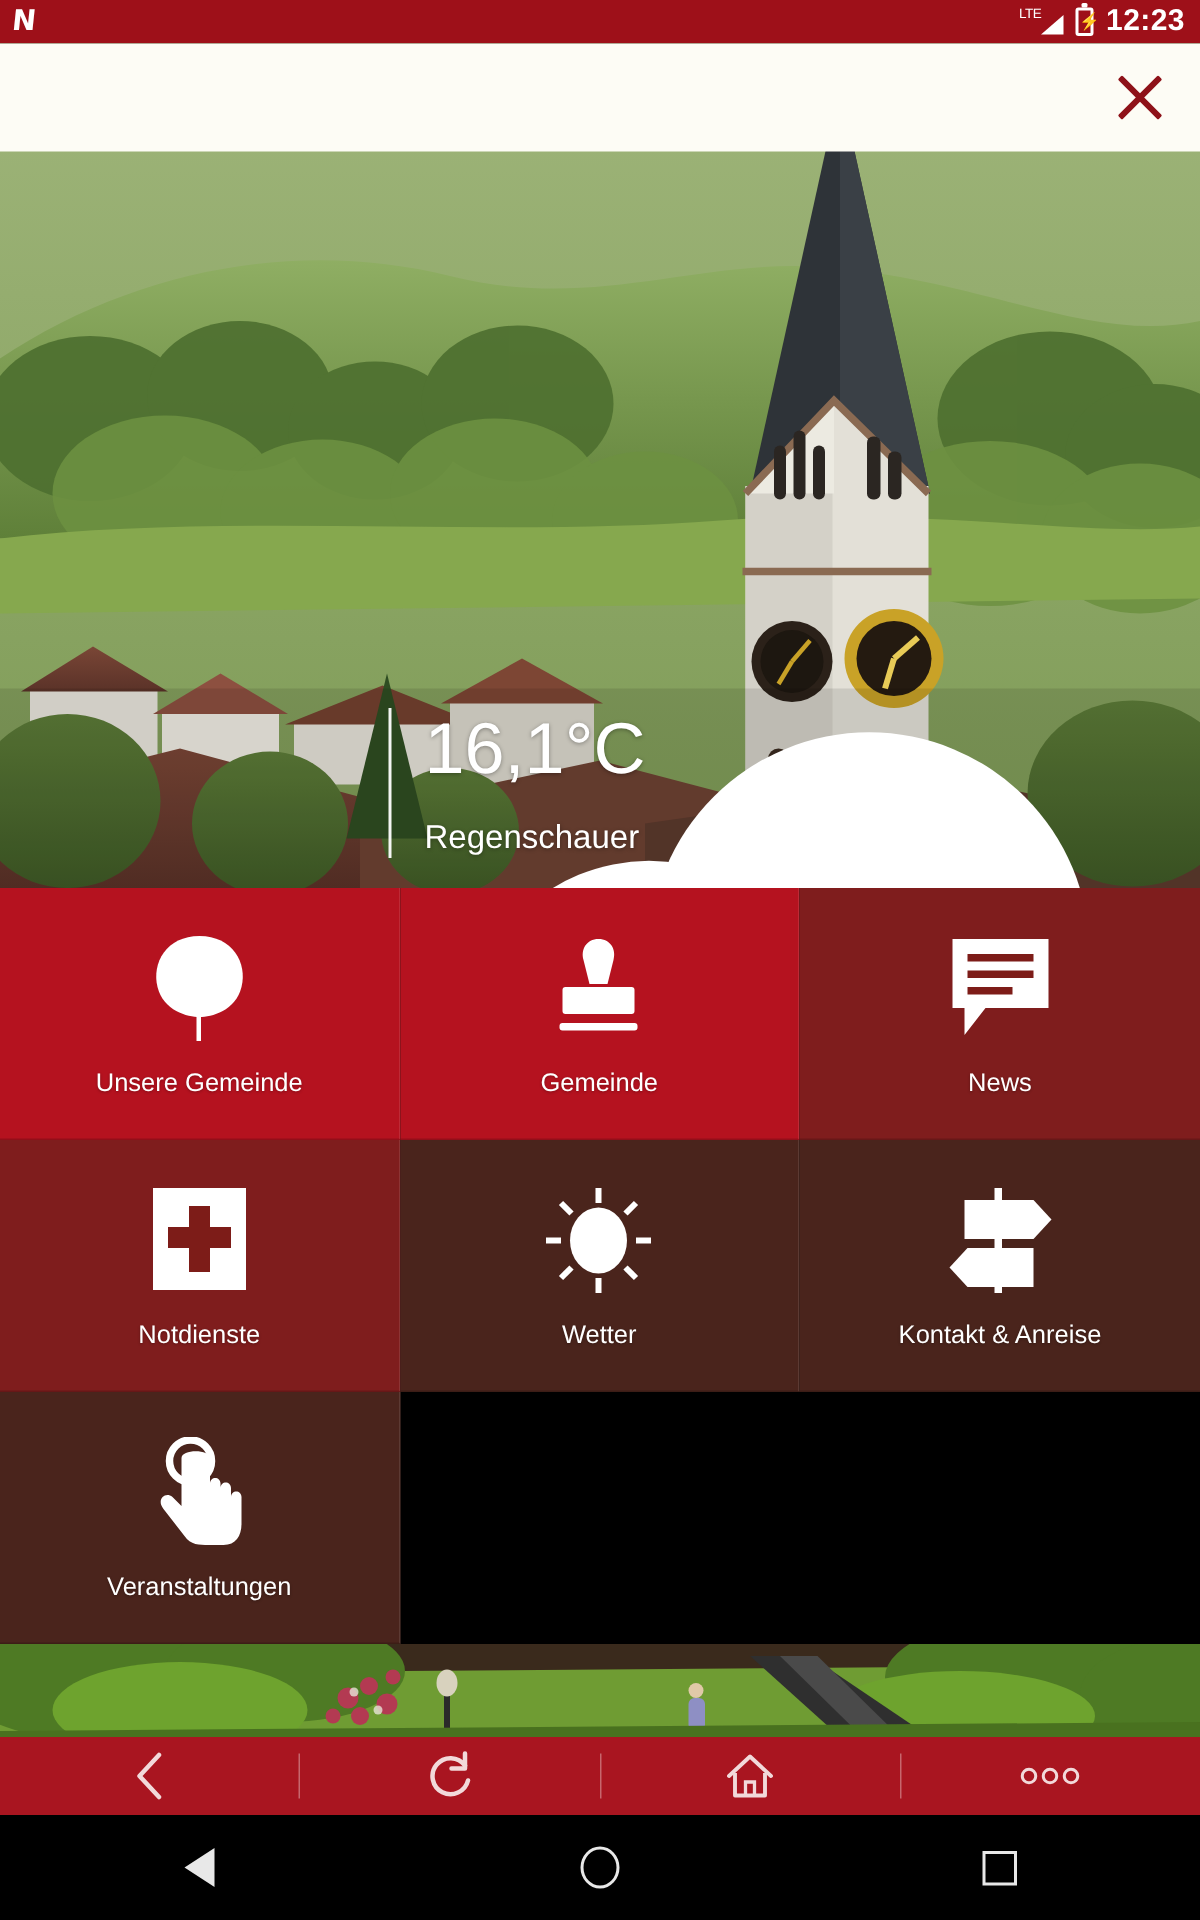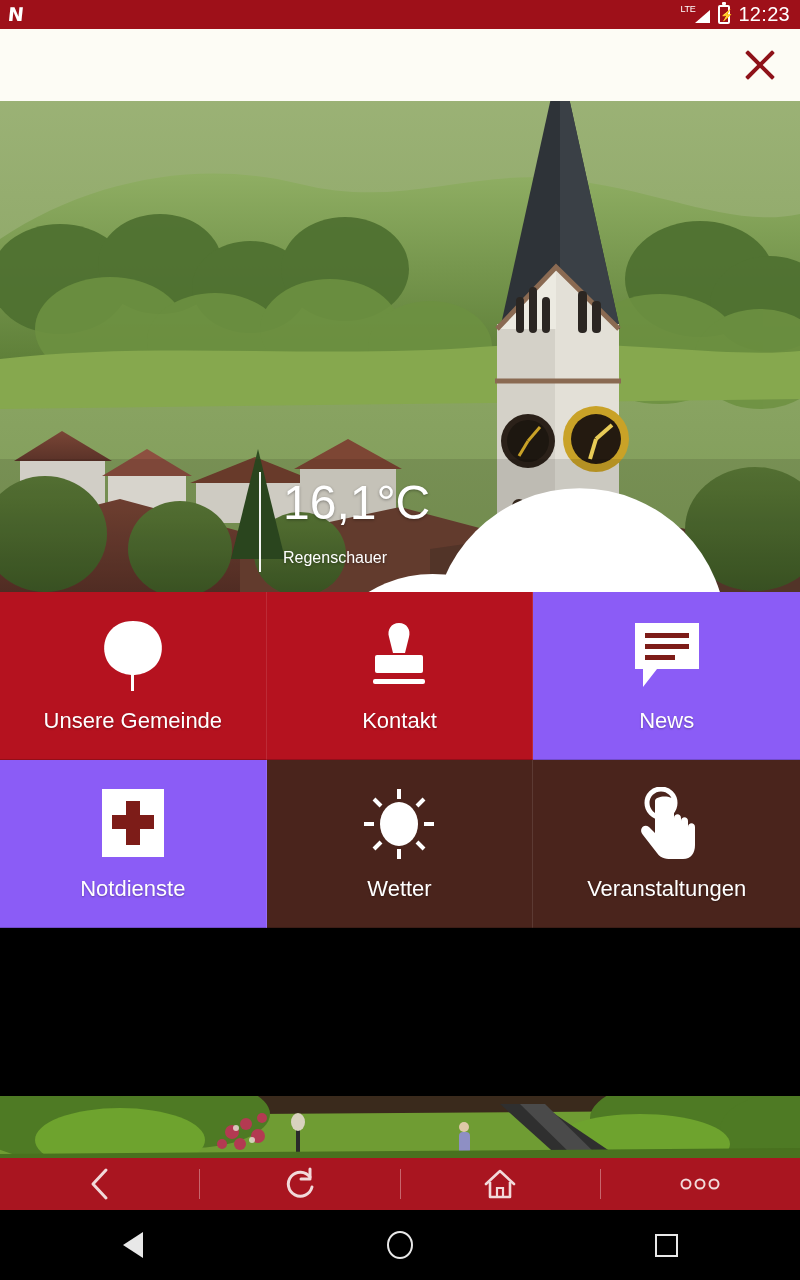--- a/index.html
+++ b/index.html
@@ -35,21 +35,21 @@
     border-radius:2px;
   }
   .batt:before {
     content:""; position:absolute; top:-5px; left:2px; width:4px; height:3px;
     background:#fff; border-radius:1px;
   }
   .batt-bolt {
     position:absolute; top:1px; left:0; right:0; text-align:center;
     font-size:11px; color:#9e1019; font-weight:bold; line-height:15px;
   }
-  .clock { font-size:20px; color:#fff; font-weight:normal; letter-spacing:0.3px;text-align:center; }
+  .clock { font-size:20px; color:#fff; font-weight:bold; letter-spacing:0.3px;text-align:center; }
 
   
   .closebar {
     position:absolute; top:29px; left:0; width:800px; height:72px;
     background:#fdfcf5; z-index:30;
   }
   .close-x {
     position:absolute; right:12px; top:8px; width:56px; height:56px;
     cursor:pointer;
   }
@@ -74,44 +74,44 @@
   }
   .wicon { position:relative; width:96px; height:92px; }
   .wdiv { width:2px; height:100px; background:#fff; margin:0 22px 0 8px; opacity:0.95; }
   .wtxt { color:#fff; }
   .wtemp {
     font-size:48px; font-weight:normal; line-height:1.0;
     text-shadow:0 1px 3px rgba(0,0,0,.35);
     font-family:"Liberation Sans", sans-serif;
   }
   .wcond {
-    font-size:16px; margin-top:23px; line-height:1;
+    font-size:22px; margin-top:23px; line-height:1;
     text-shadow:0 1px 3px rgba(0,0,0,.35);
   }
 
   
   .grid {
     position:absolute; top:592px; left:0; width:800px; height:504px;
     display:grid; grid-template-columns:repeat(3,1fr); grid-template-rows:repeat(3,168px);
   }
   .tile {
     position:relative; display:flex; flex-direction:column;
     align-items:center; justify-content:center; cursor:pointer;
     border-right:1px solid rgba(255,255,255,.10);
     border-bottom:1px solid rgba(0,0,0,.18);
     overflow:hidden;
   }
   .tile:nth-child(3n) { border-right:none; }
   .tile .ic { height:74px; display:flex; align-items:flex-end; justify-content:center; }
   .tile .lbl {
-    margin-top:17px; color:#fff; font-size:22px; line-height:1;
+    margin-top:17px; color:#fff; font-size:17px; line-height:1;
     text-shadow:0 1px 2px rgba(0,0,0,.3); white-space:nowrap;
   }
   .r1 { background:#b5121f; }
-  .r2 { background:#8b5cf6; }
+  .r2 { background:#7f1d1d; }
   .r3 { background:#4a241c; }
 
   
   .photostrip {
     position:absolute; top:1096px; left:0; width:800px; height:62px;
     overflow:hidden; background:#3a5a22;
   }
   .photostrip svg { position:absolute; top:0; left:0; width:800px; height:62px; }
 
   
@@ -305,21 +305,21 @@
     </div>
 
     <div class="tile r1">
       <div class="ic">
         <svg width="72" height="74" viewBox="0 0 72 74">
           <path d="M36 4 C 28 4, 24 11, 26 18 L30 34 L42 34 L46 18 C 48 11, 44 4, 36 4 Z" fill="#fff"></path>
           <rect x="12" y="36" width="48" height="18" rx="2" fill="#fff"></rect>
           <rect x="10" y="60" width="52" height="5" rx="2" fill="#fff"></rect>
         </svg>
       </div>
-      <div class="lbl">Kontakt</div>
+      <div class="lbl">Gemeinde</div>
     </div>
 
 
     <div class="tile r2">
       <div class="ic">
         <svg width="72" height="74" viewBox="0 0 72 74">
           <path d="M4 4 L68 4 L68 50 L26 50 L12 68 L12 50 L4 50 Z" fill="#fff"></path>
           <rect x="14" y="14" width="44" height="5" fill="#7d1c18"></rect>
           <rect x="14" y="25" width="44" height="5" fill="#7d1c18"></rect>
           <rect x="14" y="36" width="30" height="5" fill="#7d1c18"></rect>
@@ -351,20 +351,30 @@
             <line x1="12" y1="12" x2="19" y2="19"></line>
             <line x1="55" y1="55" x2="62" y2="62"></line>
             <line x1="12" y1="62" x2="19" y2="55"></line>
             <line x1="55" y1="19" x2="62" y2="12"></line>
           </g>
         </svg>
       </div>
       <div class="lbl">Wetter</div>
     </div>
 
+    <div class="tile r3">
+      <div class="ic">
+        <svg width="80" height="74" viewBox="0 0 80 74">
+          <rect x="36" y="2" width="5" height="70" fill="#fff"></rect>
+          <path d="M16 10 L62 10 L74 23 L62 36 L16 36 Z" fill="#fff"></path>
+          <path d="M62 42 L18 42 L6 55 L18 68 L62 68 Z" fill="#fff"></path>
+        </svg>
+      </div>
+      <div class="lbl">Kontakt &amp; Anreise</div>
+    </div>
 
     <div class="tile r3">
       <div class="ic">
         <svg width="72" height="74" viewBox="0 0 72 74">
           <circle cx="30" cy="16" r="14" fill="none" stroke="#fff" stroke-width="5"></circle>
           <path d="M24 14 L24 46 L18 40 C 13 36, 7 42, 12 48 L26 66 C 30 72, 36 72, 42 72 L52 72 C 60 72, 64 66, 64 58 L64 40 C 64 35, 57 35, 57 40 L57 34 C 57 29, 50 29, 50 34 L50 31 C 50 26, 43 26, 43 31 L43 14 C 43 8, 24 8, 24 14 Z" fill="#fff"></path>
         </svg>
       </div>
       <div class="lbl">Veranstaltungen</div>
     </div>

